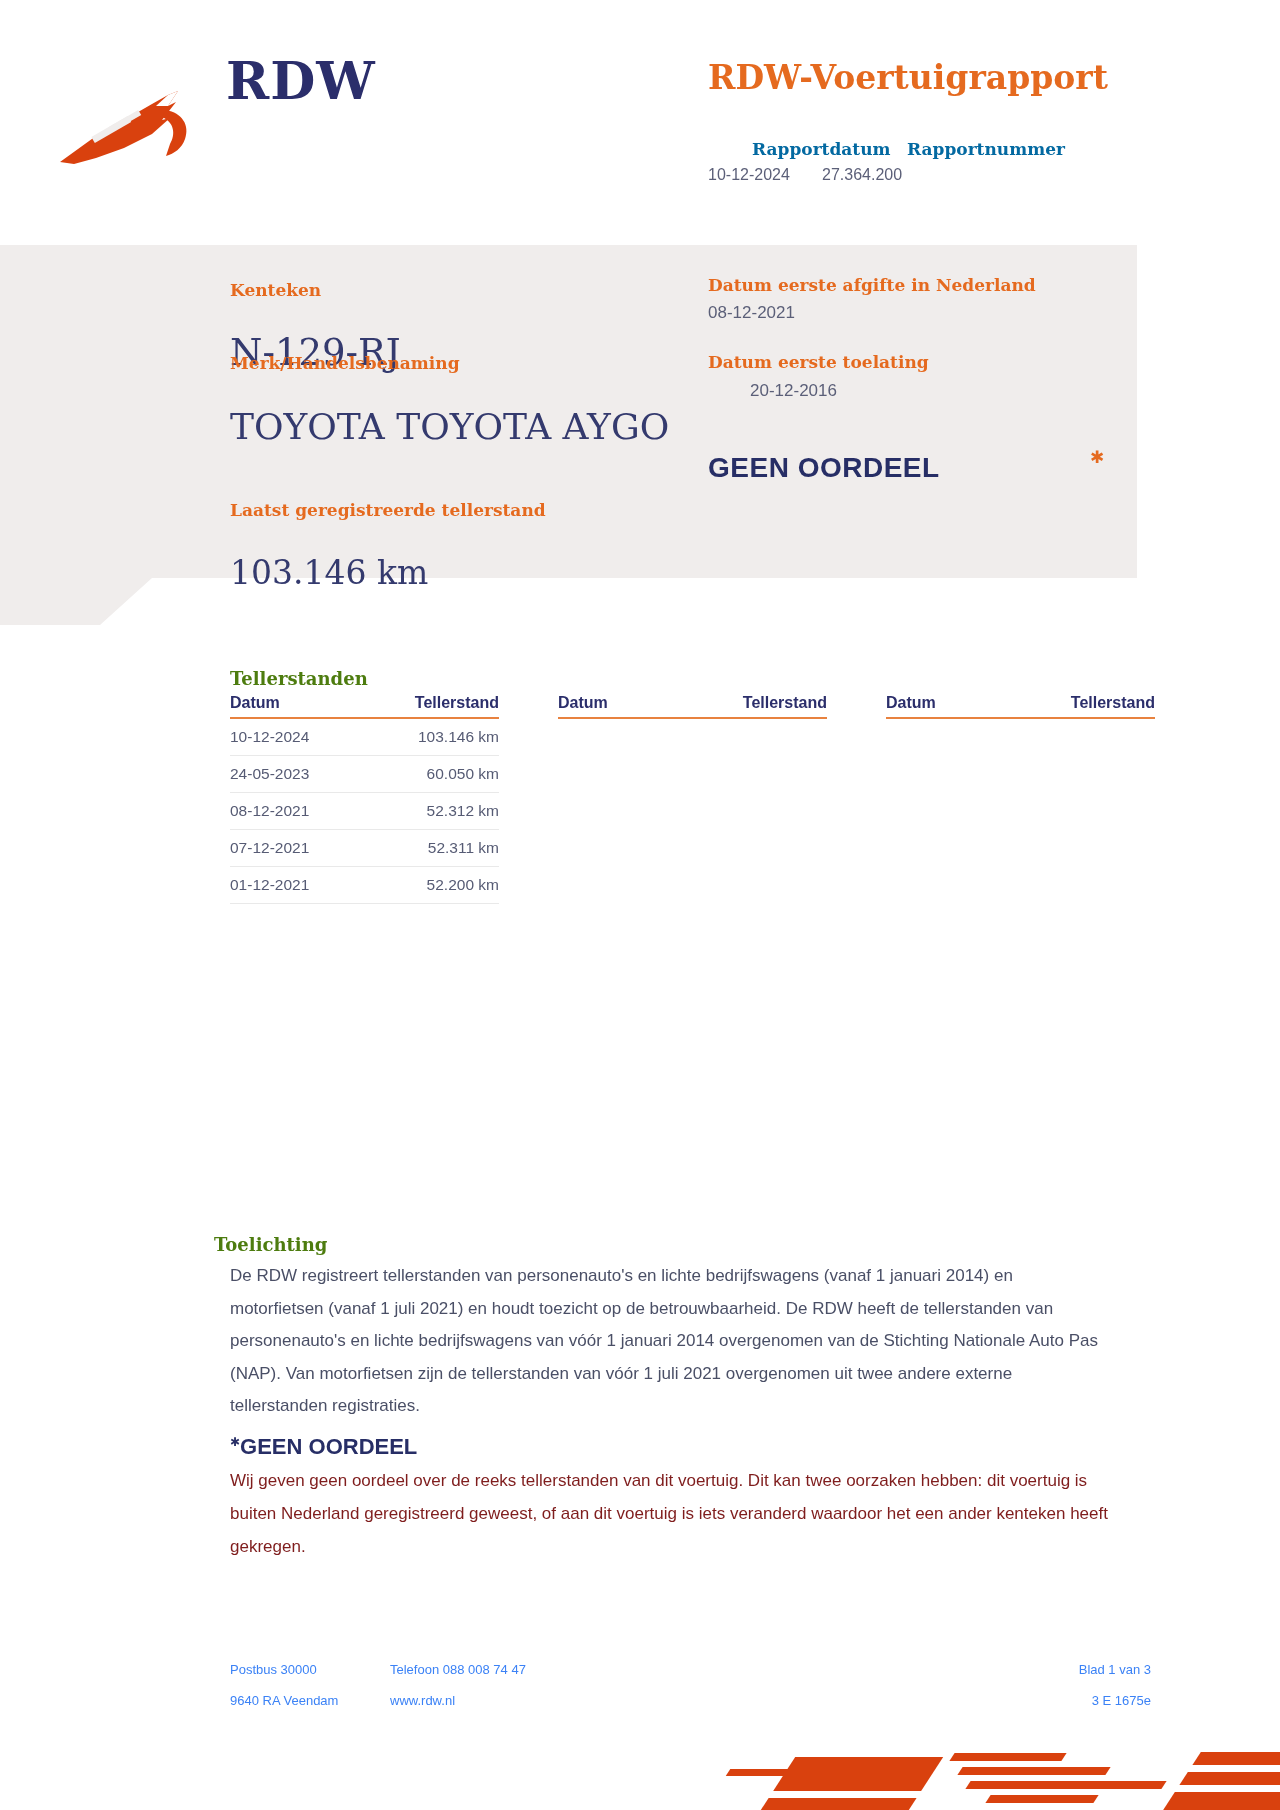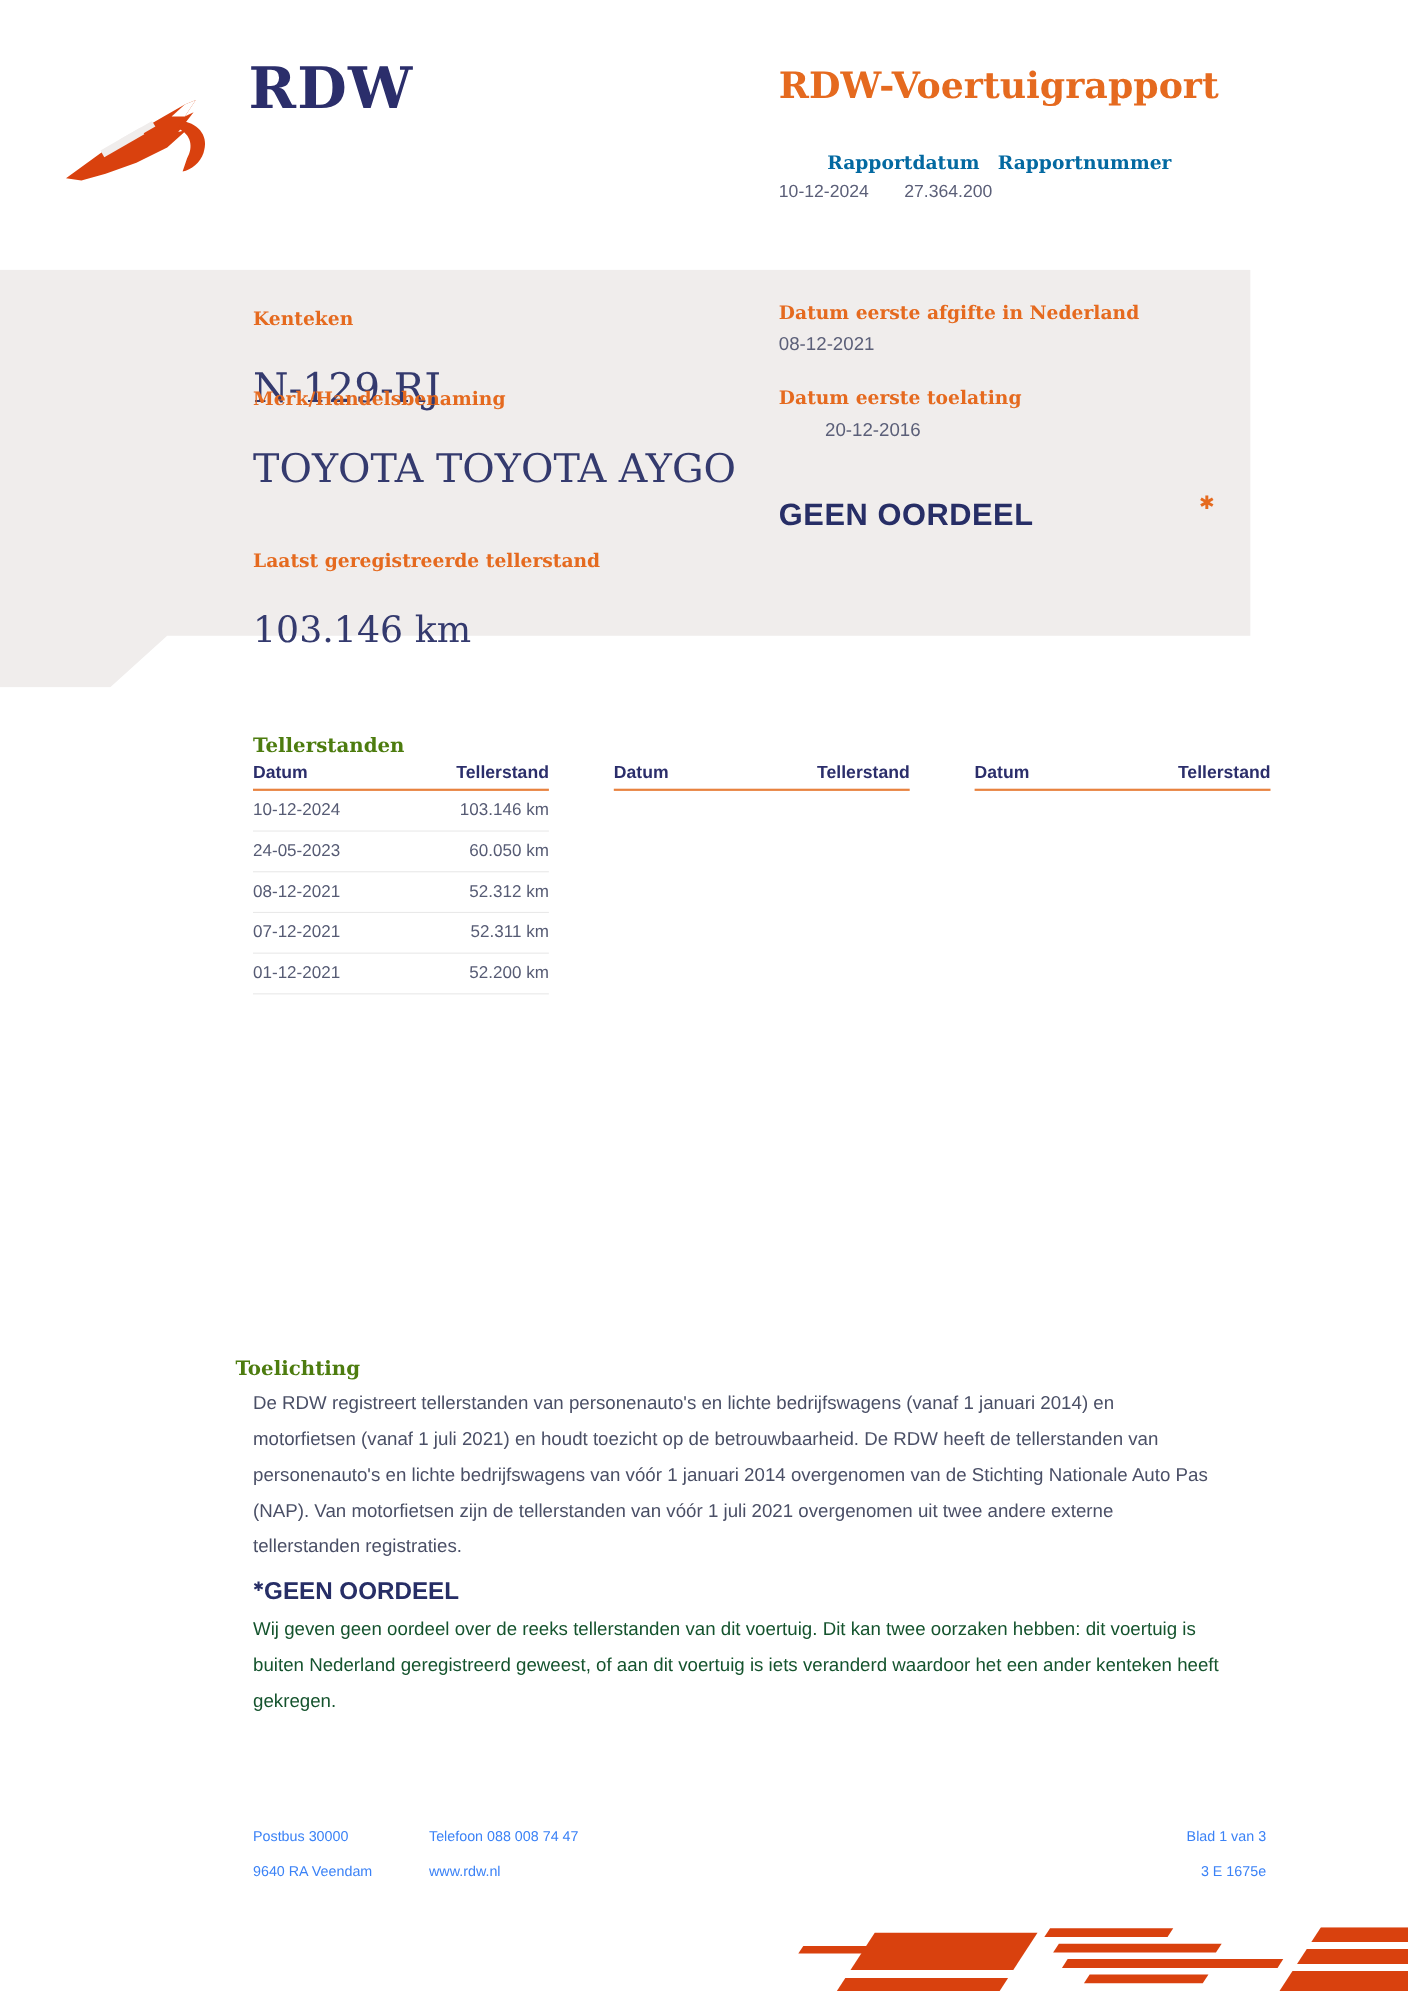--- a/index.html
+++ b/index.html
@@ -71,21 +71,21 @@
   
   .bodytext {
     font-size:17px; line-height:32.5px; color:#4a4f66; width:878px;
   }
   .geen-heading {
     font-family:"Liberation Sans", sans-serif;
     font-weight:bold; font-size:22px; color:#272e66;
   }
   .geen-marker { font-size:12px; vertical-align:8px; color:#272e66; }
   .orangetext {
-    font-size:17px; line-height:33px; color:#14532d; width:878px;
+    font-size:17px; line-height:33px; color:#7f1d1d; width:878px;
   }
 
   
   .foot { font-size:13px; color:#3b82f6; line-height:31px; }
   .foot-right { text-align:right; width:200px; }
 
   
   .stripes { right:0; bottom:0; width:560px; height:58px; overflow:hidden; }
   .mbar { position:absolute; background:#d9410e; transform:skewX(-33deg); }
   .mslab1 {

